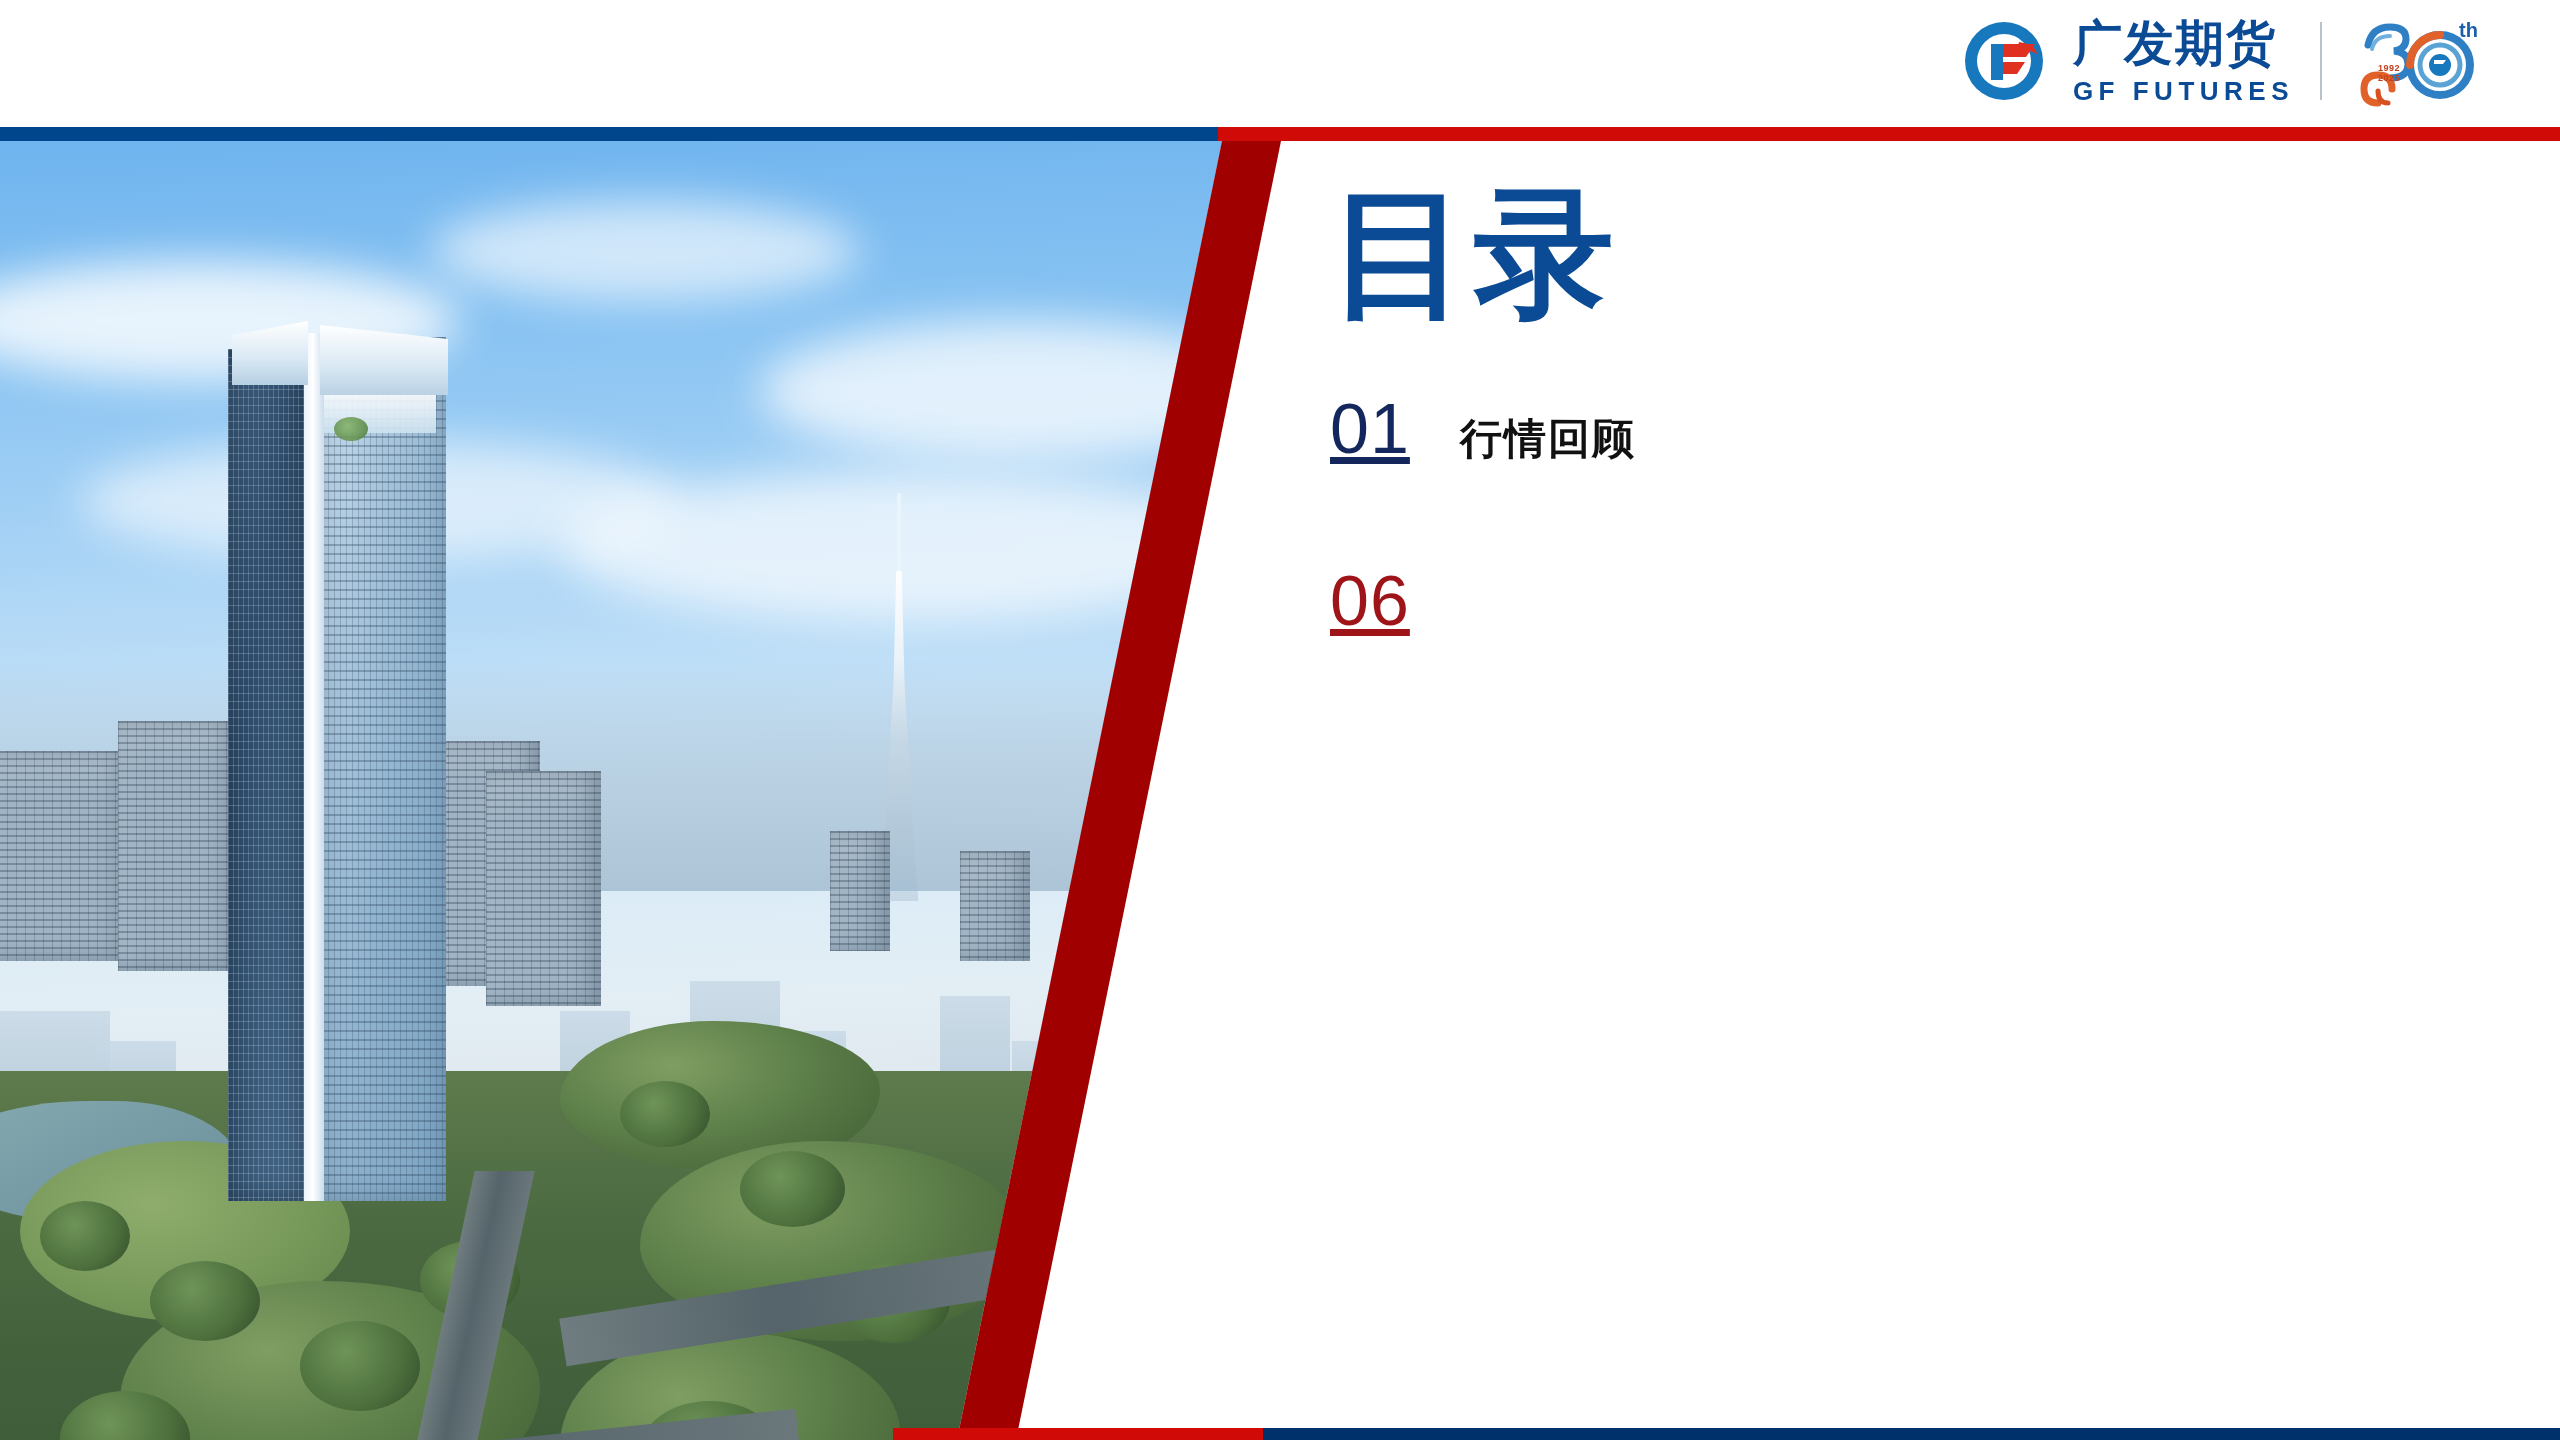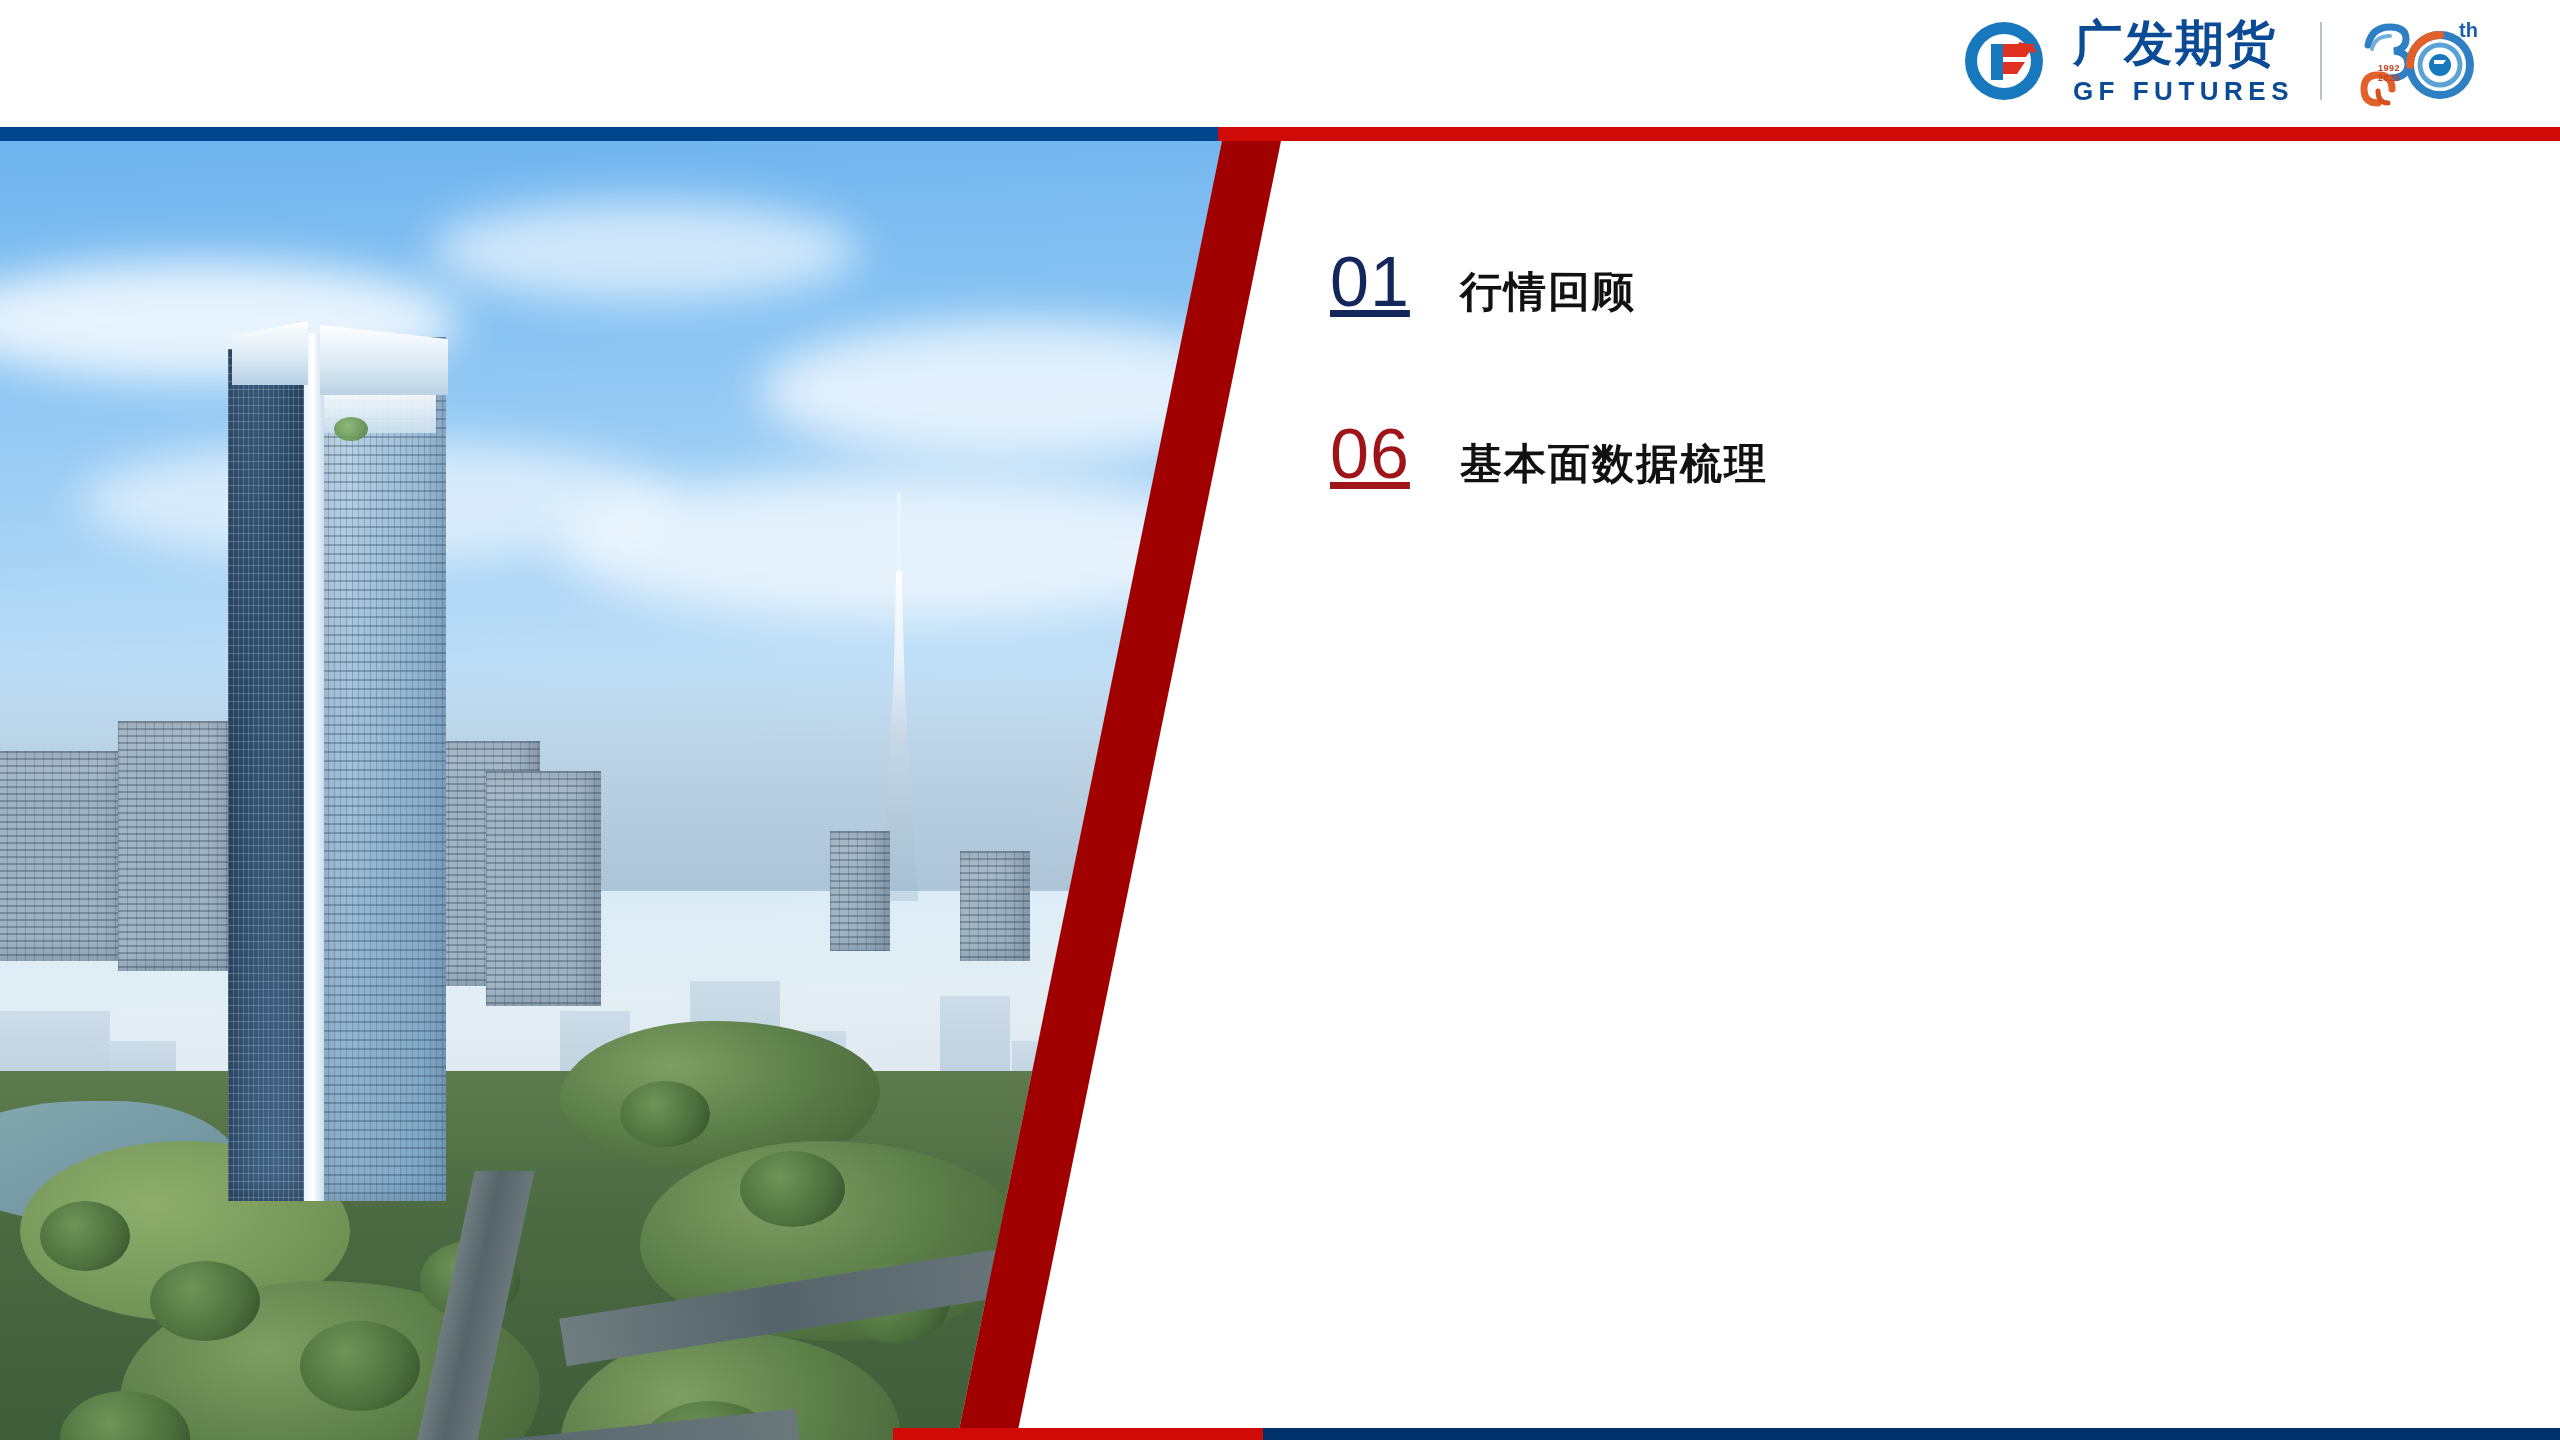--- a/index.html
+++ b/index.html
@@ -231,31 +231,31 @@
       <div class="tw-green"></div>
       <div class="tw-spine"></div>
       <div class="tw-crownL"></div>
       <div class="tw-crownR"></div>
     </div>
   </div>
 
   <div class="diag-red"></div>
 
   <div class="content">
+    <div class="title">目录</div>
 
     <div class="toc">
 
       <div class="toc-row">
         <div class="toc-num n01">01</div>
         <div class="toc-label">行情回顾</div>
       </div>
 
       <div class="toc-row">
         <div class="toc-num n02">06</div>
-        <div class="toc-label">基本面数据梳理</div>
       </div>
 
     </div>
   </div>
 
   <div class="bar-bot-red"></div>
   <div class="bar-bot-blue"></div>
 
 </div>
 

